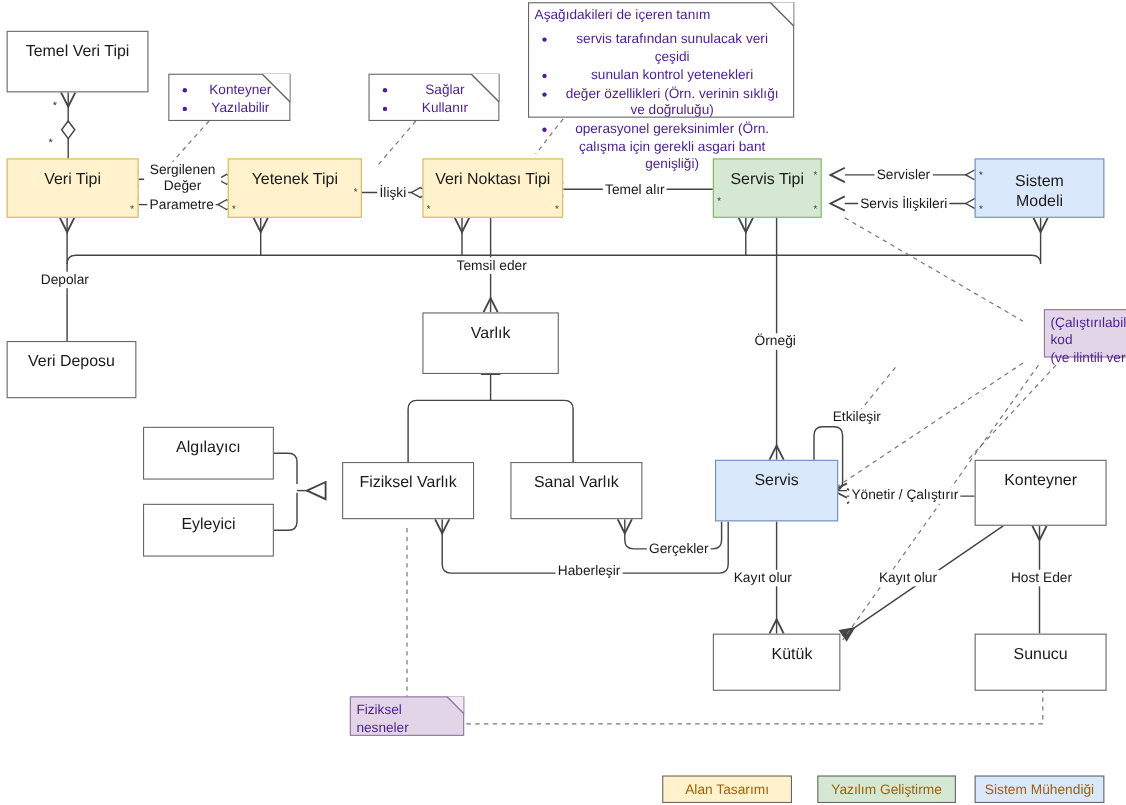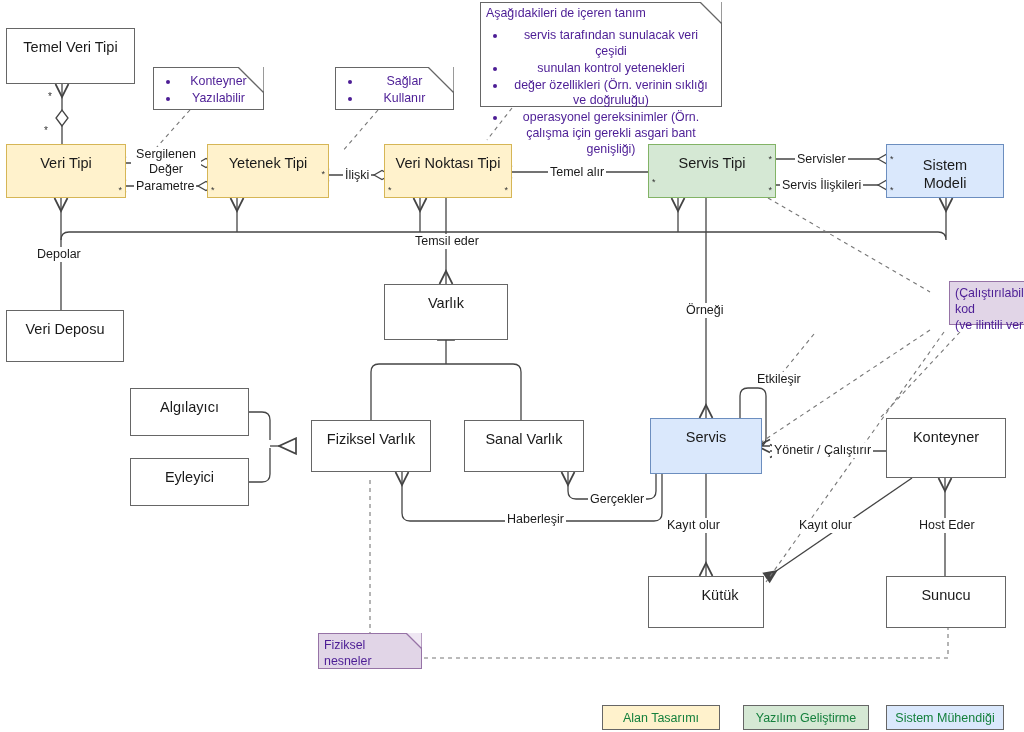--- a/index.html
+++ b/index.html
@@ -18,21 +18,21 @@
        padding:0 2px;line-height:1.18;white-space:nowrap;text-align:center;}
   .lbl.multi{white-space:normal;}
   .note{position:absolute;box-sizing:border-box;border:1.3px solid #666;background:#fff;
         font-size:12.4px;color:#4c1d95;line-height:1.28;}
   .note ul{margin:0;padding:6px 6px 0 26px;text-align:center;}
   .note li{margin:0 0 1px 0;}
   .note .hdr{padding:3px 4px 0 5px;}
   .note .body{padding:4px 6px 0 5px;}
   .notepurple{background:#e1d5e7;border-color:#9673a6;}
   .legend{position:absolute;box-sizing:border-box;border:1.3px solid #666;
-          display:flex;align-items:center;justify-content:center;font-size:12.5px;color:#15803d;}
+          display:flex;align-items:center;justify-content:center;font-size:12.5px;color:#a16207;}
   i{font-style:italic;}
 </style>
 </head>
 <body>
 
 <div id="canvas">
 
   <svg id="wires" viewBox="0 0 1024 732" xmlns="http://www.w3.org/2000/svg">
     <defs>
       <marker id="oarrow" markerWidth="14" markerHeight="12" refX="12" refY="6" orient="auto">
@@ -140,21 +140,21 @@
     <span class="star" style="left:3px;bottom:2px;">*</span>
     <span class="star" style="right:3px;bottom:18px;">*</span>
   </div>
 
   <div class="box yellow" style="left:384px;top:144px;width:128px;height:54px;">
     <span>Veri Noktası Tipi</span>
     <span class="star" style="left:3px;bottom:2px;">*</span>
     <span class="star" style="right:3px;bottom:2px;">*</span>
   </div>
 
-  <div class="box green" style="left:648px;top:144px;width:128px;height:54px;">
+  <div class="box green" style="left:648px;top:144px;width:99px;height:54px;">
     <span>Servis Tipi</span>
     <span class="star" style="left:3px;bottom:10px;">*</span>
     <span class="star" style="right:3px;top:10px;">*</span>
     <span class="star" style="right:3px;bottom:2px;">*</span>
   </div>
 
   <div class="box blue twoline" style="left:886px;top:144px;width:118px;height:54px;flex-direction:column;align-items:center;">
     <span>Sistem</span>
     <span>Modeli</span>
     <span class="star" style="left:3px;top:10px;">*</span>

